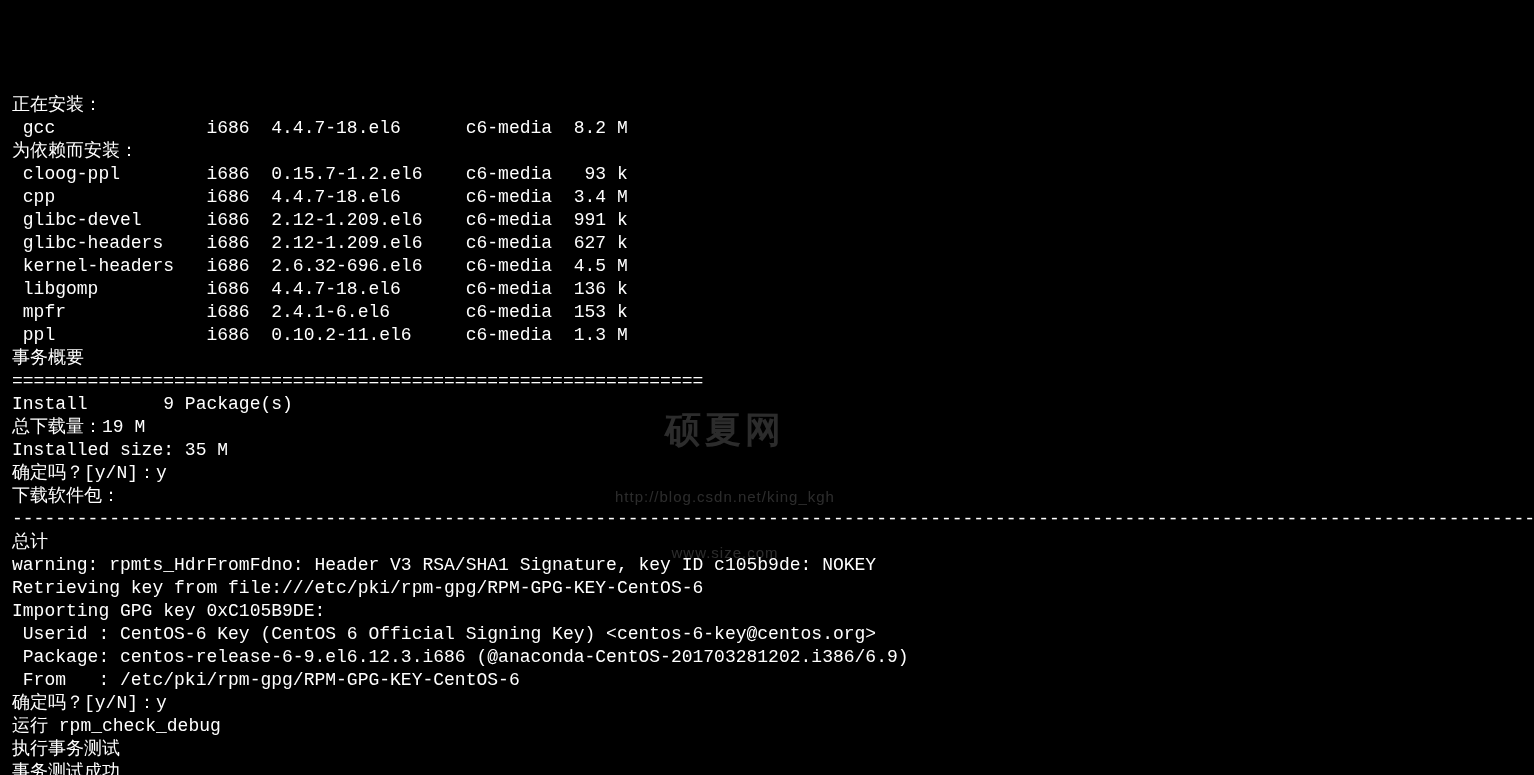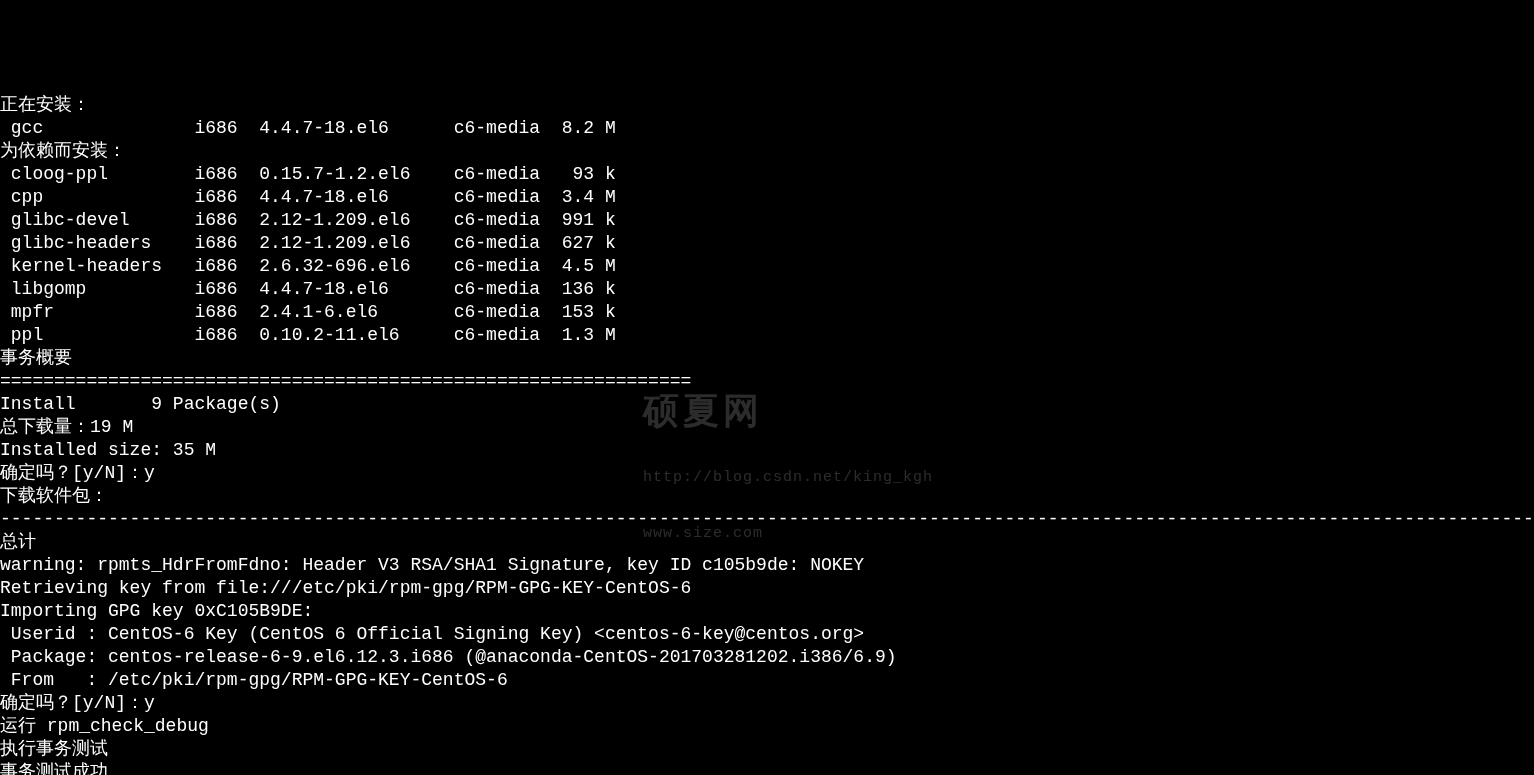--- a/index.html
+++ b/index.html
@@ -9,40 +9,39 @@
       font-family: "Consolas", "Courier New", monospace;
       font-size: 18px;
       line-height: 23px;
       padding: 2px 0;
       width: 1534px;
       height: 775px;
       overflow: hidden;
       white-space: pre;
       position: relative;
     }
-    .line { display: block; }
+    .line { display: block; padding-left: 12px; }
     .watermark {
       position: absolute;
-      top: 351px;
+      top: 370px;
       left: 615px;
       color: rgba(200,200,200,0.22);
       font-family: sans-serif;
       pointer-events: none;
+      text-align: center;
       line-height: 1.1;
-      margin-left: 28px;
     }
     .watermark .big {
       font-size: 36px;
       font-weight: bold;
       letter-spacing: 4px;
     }
     .watermark .small {
       font-size: 15px;
       letter-spacing: 1px;
-      font-family: Liberation Mono, monospace;
     }
   </style>
 </head>
 <body>
 
 
 
 <div id="terminal"><span class="line">正在安装：</span><span class="line"> gcc              i686  4.4.7-18.el6      c6-media  8.2 M</span><span class="line">为依赖而安装：</span><span class="line"> cloog-ppl        i686  0.15.7-1.2.el6    c6-media   93 k</span><span class="line"> cpp              i686  4.4.7-18.el6      c6-media  3.4 M</span><span class="line"> glibc-devel      i686  2.12-1.209.el6    c6-media  991 k</span><span class="line"> glibc-headers    i686  2.12-1.209.el6    c6-media  627 k</span><span class="line"> kernel-headers   i686  2.6.32-696.el6    c6-media  4.5 M</span><span class="line"> libgomp          i686  4.4.7-18.el6      c6-media  136 k</span><span class="line"> mpfr             i686  2.4.1-6.el6       c6-media  153 k</span><span class="line"> ppl              i686  0.10.2-11.el6     c6-media  1.3 M</span><span class="line"></span><span class="line">事务概要</span><span class="line">================================================================</span><span class="line">Install       9 Package(s)</span><span class="line"></span><span class="line">总下载量：19 M</span><span class="line">Installed size: 35 M</span><span class="line">确定吗？[y/N]：y</span><span class="line">下载软件包：</span><span class="line">--------------------------------------------------------------------------------------------------------------------------------------------------------------------</span><span class="line">总计</span><span class="line">warning: rpmts_HdrFromFdno: Header V3 RSA/SHA1 Signature, key ID c105b9de: NOKEY</span><span class="line">Retrieving key from file:///etc/pki/rpm-gpg/RPM-GPG-KEY-CentOS-6</span><span class="line">Importing GPG key 0xC105B9DE:</span><span class="line"> Userid : CentOS-6 Key (CentOS 6 Official Signing Key) &lt;centos-6-key@centos.org&gt;</span><span class="line"> Package: centos-release-6-9.el6.12.3.i686 (@anaconda-CentOS-201703281202.i386/6.9)</span><span class="line"> From   : /etc/pki/rpm-gpg/RPM-GPG-KEY-CentOS-6</span><span class="line">确定吗？[y/N]：y</span><span class="line">运行 rpm_check_debug</span><span class="line">执行事务测试</span><span class="line">事务测试成功</span></div>
 
 <div class="watermark">

